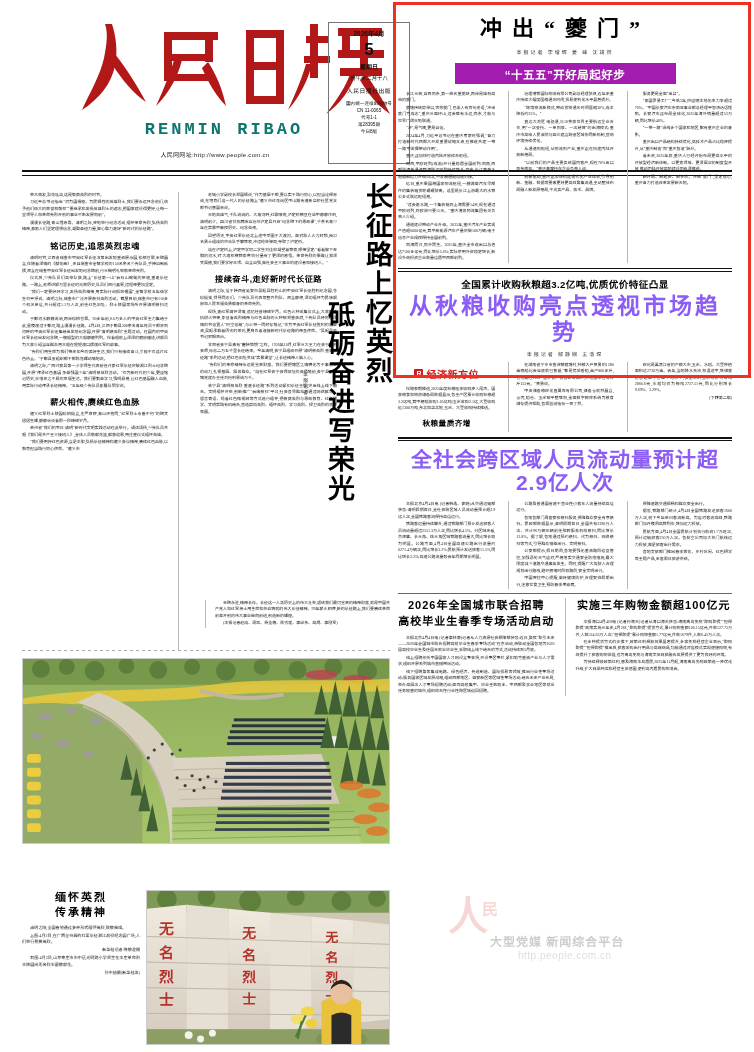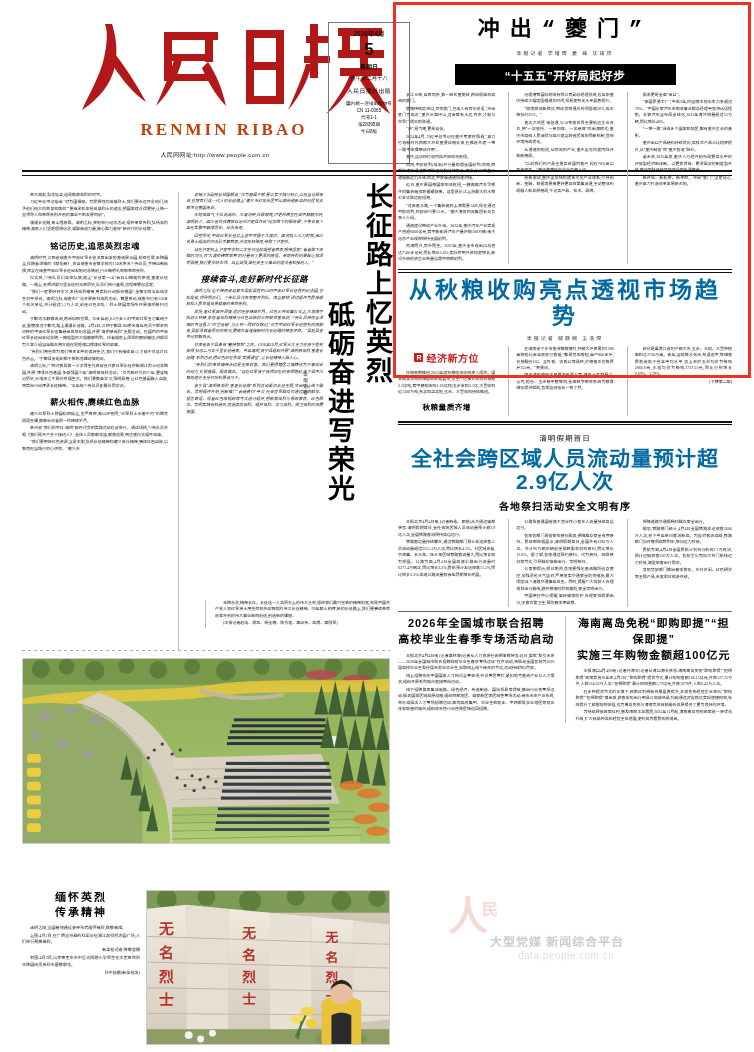--- a/index.html
+++ b/index.html
@@ -11,22 +11,22 @@
   .body-text{font-size:4.0px;line-height:1.62;text-align:justify;color:#1b1b1b;}
   .body-text p{margin:0 0 1px 0;text-indent:8px;}
   .col-rule{border-left:0.5px solid #b8b8b8;}
 
   
   .masthead{position:absolute;left:22px;top:16px;width:710px;height:150px;}
   .mast-inner{position:relative;width:100%;height:100%;}
   .mast-logo{position:absolute;left:38px;top:2px;width:330px;height:98px;}
   .mast-logo svg{width:100%;height:100%;display:block;}
   .mast-pinyin{position:absolute;left:52px;top:104px;width:300px;text-align:center;
-    font-family:Liberation Serif, serif;font-weight:700;letter-spacing:3px;
-    font-size:17px;color:#c2410c;}
+    font-family:Liberation Mono, monospace;font-weight:700;letter-spacing:3px;
+    font-size:17px;color:#0f766e;}
   .mast-url{position:absolute;left:28px;top:134px;width:330px;text-align:center;
     font-size:6px;color:#222;letter-spacing:.3px;font-family:"Liberation Sans",sans-serif;}
   .datebox{position:absolute;left:306px;top:6px;width:82px;height:142px;
     border:1.2px solid #777;box-sizing:border-box;text-align:center;padding-top:5px;
     font-family:"Liberation Sans",sans-serif;color:#111;}
   .datebox .d1{font-size:6.5px;font-weight:700;margin-bottom:3px;}
   .datebox .d2{font-size:17px;font-weight:700;line-height:1;margin:2px 0 4px;}
   .datebox .d3{font-size:6px;font-weight:700;margin-bottom:3px;}
   .datebox .d4{font-size:5.4px;margin-bottom:4px;}
   .datebox .d5{font-size:5.8px;margin-bottom:5px;letter-spacing:.5px;}
@@ -70,41 +70,41 @@
   .cap-block{position:absolute;left:22px;top:890px;width:118px;}
   .cap-title{font-family:"Liberation Sans","DejaVu Sans",sans-serif;font-weight:700;
     font-size:11px;text-align:center;line-height:1.35;letter-spacing:2px;color:#000;}
   .cap-body{font-size:4.1px;line-height:1.6;text-align:justify;margin-top:5px;color:#1b1b1b;}
   .cap-body p{margin:0 0 1.5px 0;text-indent:8px;}
   .cap-credit{text-align:right;font-size:4.1px;margin:0 0 1.5px 0;}
 
   
   .right-zone{position:absolute;left:398px;top:6px;width:334px;}
 
-  .r-head1{font-family:Liberation Mono, monospace;font-weight:700;
+  .r-head1{font-family:Liberation Serif, serif;font-weight:700;
     font-size:22px;text-align:center;letter-spacing:10px;color:#000;margin:4px 0 0;}
   .r-byline{text-align:center;font-size:5px;color:#333;margin-top:6px;letter-spacing:2px;}
 
-  .red-banner{margin:8px auto 0;width:221px;height:21px;background:#000000;
+  .red-banner{margin:8px auto 0;width:221px;height:21px;background:#a21caf;
     display:flex;align-items:center;justify-content:center;}
   .red-banner span{font-family:"Liberation Sans","DejaVu Sans",sans-serif;font-weight:700;
     font-size:11.5px;color:#fff;letter-spacing:.5px;}
 
   .r3{display:flex;gap:13px;margin-top:7px;}
   .r3 .c{width:106px;}
 
   .divider-thick{height:1.6px;background:#111;margin:5px 0 0;}
   .divider-thin{height:0.6px;background:#111;margin:1.2px 0 0;}
   .divider-mid{height:0.7px;background:#666;margin:4px 0;}
 
   
   .h-kicker{font-family:"Liberation Sans","DejaVu Sans",sans-serif;font-weight:700;
     font-size:9.6px;text-align:center;color:#000;letter-spacing:.4px;}
   .h-main{font-family:"Liberation Sans","DejaVu Sans",sans-serif;font-weight:700;
-    font-size:23px;text-align:center;color:#0369a1;letter-spacing:3px;line-height:1.12;}
+    font-size:23px;text-align:center;color:#8b5cf6;letter-spacing:3px;line-height:1.12;}
   .h-kicker-s{font-size:7.6px;text-align:center;color:#111;letter-spacing:1px;
     font-family:"Liberation Serif",serif;}
   .h-sub{font-family:"Liberation Sans","DejaVu Sans",sans-serif;font-weight:700;
     font-size:10px;text-align:center;color:#000;letter-spacing:1px;}
 
   .badge-row{display:flex;align-items:center;justify-content:center;gap:3px;margin:4px 0 5px;}
   .badge-ico{width:9px;height:9px;background:#cc1d1d;color:#fff;font-size:7px;
     font-family:"Liberation Sans",sans-serif;font-weight:700;display:flex;
     align-items:center;justify-content:center;border-radius:1px;}
   .badge-txt{font-family:"Liberation Sans","DejaVu Sans",sans-serif;font-weight:700;
@@ -209,21 +209,21 @@
         <p>清明之际,广西兴安县第一小学师生代表前往兴安红军长征突破湘江烈士纪念碑园,开展"传承红色基因 争做强国少年"清明祭英烈活动。"作为新时代的少年,更应铭记历史,珍惜来之不易的幸福生活。我们要勤奋学习,强明品格,让红色基因融人血脉,用实际行动传承长征精神。"五年级少先队员彭馨队同学说。</p>
       </div>
       <div class="sub-head">薪火相传,赓续红色血脉</div>
       <div class="body-text">
         <p>遵义红军烈士陵园松柏挺立,庄严肃穆,青山环抱同,"红军烈士永垂不朽"的碑文熠熠生辉,静静诉说着那一段峥嵘岁月。</p>
         <p>贵州省"我们的节日·清明"新时代文明实践活动在此举行。诵读颂扬,少先队员共唱《我们是共产主义接班人》,全体人员敬献花篮,献意追思,用庄重仪式缅怀英雄。</p>
         <p>"我们要用好红色资源,立足本职,弘扬长征精神和遵义会议精神,赓续红色血脉,以教育担当践行初心使命。"遵义市</p>
       </div>
     </div>
 
-    <div class="lcol lcol2 col-rule" style="padding-left:7px;width:137px;font-style:italic;">
+    <div class="lcol lcol2 col-rule" style="padding-left:21px;width:137px;">
       <div class="body-text">
         <p>老城小学副校长郑国颖说,"作为基层干部,要以实干践行初心,以担当诠释忠诚,在培育们这一代人的长征路上"遵义市红花岗区中山路街道新华桥社区党支部书记曹国忠说。</p>
         <p>天地英雄气,千队流淌的、大废河畔,红歌嘹亮,泸定桥横亘在汹中静静作响,清明前夕。四川省甘孜藏族自治州泸定县开启"纪念碑下的思政课",千余名青少年在实景中触摸历史、纪念英魂。</p>
         <p>回望历史,中央红军长征北上途中受困于大渡河。面对敌人火力封锁,由22名勇士组成的突击队手攀铁索,冲过枪林弹雨,夺取了泸定桥。</p>
         <p>站在泸定桥上,泸定中学初二学生刘佳欣凝望着铁索,眼神坚定:"看着脚下奔腾的河水,对'大渡桥横铁索寒'的分量有了更深的感悟。革命先烈的果敢让我深受震撼,我们要学好本领、自立自强,做社会主义事业的建设者和接班人。"</p>
       </div>
       <div class="sub-head">接续奋斗,走好新时代长征路</div>
       <div class="body-text">
         <p>清明之际,位于陕西省延安市吴起县胜利山的中央红军长征胜利纪念园,苍松挺拔,领导同志们、少先队员代表等整齐列队、肃立静穆,深切缅怀为民族解放和人民幸福英勇献身的革命先烈。</p>
         <p>现场,走红军满怀深情,追忆往昔峥嵘岁月。红色火种采集仪式上,大家携手执燃火种棒,象征着英烈精神与红色血脉的火种被郑重点燃,少先队员将饱含深情的书信置人"时空信箱",与火种一同封存铭记,"作为中央红军长征胜利的落脚点,吴起承载着历史的荣光,更肩负着连接新时代长征路的神圣使命。"吴起县委书记贺毅表示。</p>
@@ -534,20 +534,21 @@
           <p>看未来,2025年底,重庆人已经开始布局更高水平的开放型经济新体制。以更宽领域、更深层次的制度型开放,推动内陆开放高地建设向纵深推进。</p>
           <p>新开局、新起步、新使命。冲出“夔门”,坚定信心,重庆奋力打造改革发展新天地。</p>
         </div>
       </div>
     </div>
 
     <div class="divider-thick"></div>
     <div class="divider-thin"></div>
 
     <div style="margin-top:6px;">
+      <div class="h-kicker">全国累计收购秋粮超3.2亿吨,优质优价特征凸显</div>
       <div class="h-main" style="margin-top:3px;">从秋粮收购亮点透视市场趋势</div>
       <div class="r-byline" style="margin-top:4px;">本报记者 郁静娴 王浩琛</div>
       <div class="r3" style="margin-top:5px;">
         <div class="c">
           <div class="badge-row">
             <span class="badge-ico">R</span>
             <span class="badge-txt">经济新方位</span>
           </div>
           <div class="body-text">
             <p>伴随泰朗推进,2025年度秋粮旺季收购步入尾声。国家粮食和物资储备局数据显示,各主产区累计收购秋粮超3.2亿吨,其中粳稻收购1.05亿吨|玉米收购2.1亿,大豆收购近1300万吨,东北和华北地,玉米、大豆收购持续推进。</p>
@@ -562,23 +563,21 @@
           <p>绥化是黑龙江省的产粮大市,玉米、水稻、大豆种植面积达2730万亩。去年,当地降水充沛,积温适中,增储意愿普遍高于往年平均水平,农上来的玉米均价为每吨2866.6元,水稻均价为每吨2727.51元,同比分别增长9.69%、3.29%。</p>
           <p style="text-align:right;text-indent:0;">(下转第二版)</p>
         </div>
       </div>
     </div>
 
     <div class="divider-thick"></div>
     <div class="divider-thin"></div>
 
     <div style="margin-top:7px;">
-      <div class="h-kicker-s">清明假期首日</div>
       <div class="h-main" style="font-size:21px;letter-spacing:1px;margin-top:4px;">全社会跨区域人员流动量预计超2.9亿人次</div>
-      <div class="h-sub" style="margin-top:4px;">各地祭扫活动安全文明有序</div>
       <div class="r3" style="margin-top:6px;">
         <div class="c body-text">
           <p>本报北京4月4日电 (记者韩鑫、窦皓)从交通运输部获悉:清明假期首日,全社会跨区域人员流动量预计超2.9亿人次,全国铁路客流保持高位运行。</p>
           <p>铁路客运量持续攀升,通过铁路部门预计发送旅客人员流动量超过2551.3万人次,同比增长4.5%。分区域来看,京津冀、长三角、珠三角区域铁路客流量大,同比增长较为明显。公路方面,4月4日全国高速公路出行流量约6271.4万辆次,同比增长3.2%;民航预计发送旅客11.5%,同比增长3.3%;高速公路流量较去年同期增长明显。</p>
         </div>
         <div class="c body-text col-rule" style="padding-left:7px;">
           <p>公路及普通国省道干营业性小客车人流量持续高位运行。</p>
           <p>各地各部门周密安排祭扫服务,保障群众安全有序祭扫。民政部数据显示,清明假期首日,全国共有2390万人次、共计96万辆车辆前往殡葬服务机构祭扫,同比增长12.8%。据了解,各地通过预约祭扫、代为祭扫、网络祭扫等方式,引导群众错峰出行、文明祭扫。</p>
           <p>公安部提示,假日期间,各地要强化重点路段巡查管控,加强恶劣天气应对,严格落实交通安全防范措施,最大限度减少道路交通事故发生。同时,提醒广大驾驶人合理规划出行路线,避开拥堵时段和路段,安全文明出行。</p>
           <p>中国疾控中心提醒,做好健康防护,合理安排假期出行,注意饮食卫生,预防春季传染病。</p>
@@ -598,32 +597,31 @@
       <div>
         <div class="mini-head">2026年全国城市联合招聘</div>
         <div class="mini-head">高校毕业生春季专场活动启动</div>
         <div class="body-text" style="margin-top:5px;">
           <p>本报北京4月4日电 (记者李林廉)记者从人力资源社会保障部获悉:近日,聚焦"职引未来——2026年全国城市联合招聘高校毕业生春季专场活动"在京启动,将联动全国各地为2026届高校毕业生及往届未就业毕业生,采取线上线下结合的方式,活动持续到5月底。</p>
           <p>线上招聘依托中国国家人才网设立专会场,开设专区专栏,紧扣地方重点产业与人才需求,组织开展系列城市直播带岗活动。</p>
           <p>线下招聘聚焦集成电路、绿色经济、先进制造、国际贸易等领域,推出行业性专场活动;服务国家区域发展战略,组织西部地区、雄安新区等区域性专场活动;结合未来产业布局,举办高层次人才专场招聘活动;面向高校集中、毕业生数较多、中西部及农业地区等就业任务较重的城市,组织综合性行业性跨区域巡回招聘。</p>
         </div>
       </div>
       <div class="col-rule" style="padding-left:10px;">
-        <div class="mini-head">海南离岛免税“即购即提”“担保即提”</div>
         <div class="mini-head">实施三年购物金额超100亿元</div>
         <div class="body-text" style="margin-top:5px;">
           <p>本报海口4月4日电 (记者孙海天)记者从海口海关获悉:海南离岛免税"即购即提""担保即提"政策实施三年来,4月2日,"即购即提"提货方式,累计购物金额106.15亿元,件数127.75万件,人数524.63万人次;"担保即提"累计购物金额1.77亿元,件数1679件,人数6.45万人次。</p>
           <p>在多种提货方式的支撑下,政策红利释放效果显著提升,多家免税经营企业表示,"即购即提""担保即提"推出后,旅客采购出行用品与高端商品,均能通过对应模式实现便捷购物,有效提升了旅客购物体验,也为离岛免税与海南文体商旅融合发展提供了更为良好的环境。</p>
           <p>为持续释放政策红利,惠及海南本岛居民,2025年11月起,海南离岛免税政策进一步优化升级,扩大商品种类和经营主体范围,便利岛内居民购物消费。</p>
         </div>
       </div>
     </div>
   </div>
 
   <div class="watermark">
     <div class="wm-red">人</div>
     <div class="wm-red2">民</div>
     <div class="wm-text">大型党媒 新闻综合平台</div>
-    <div class="wm-text2">data.people.com.cn</div>
+    <div class="wm-text2">http.people.com.cn</div>
   </div>
 
   <div class="redbox"></div>
 </div>
 
 </body></html>

